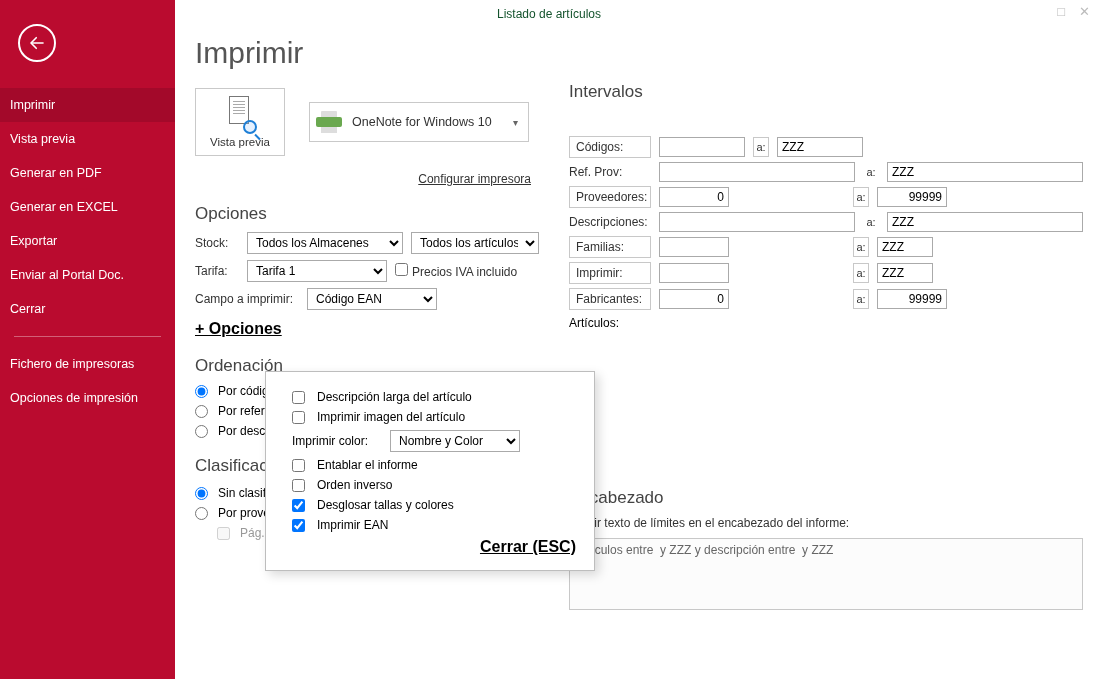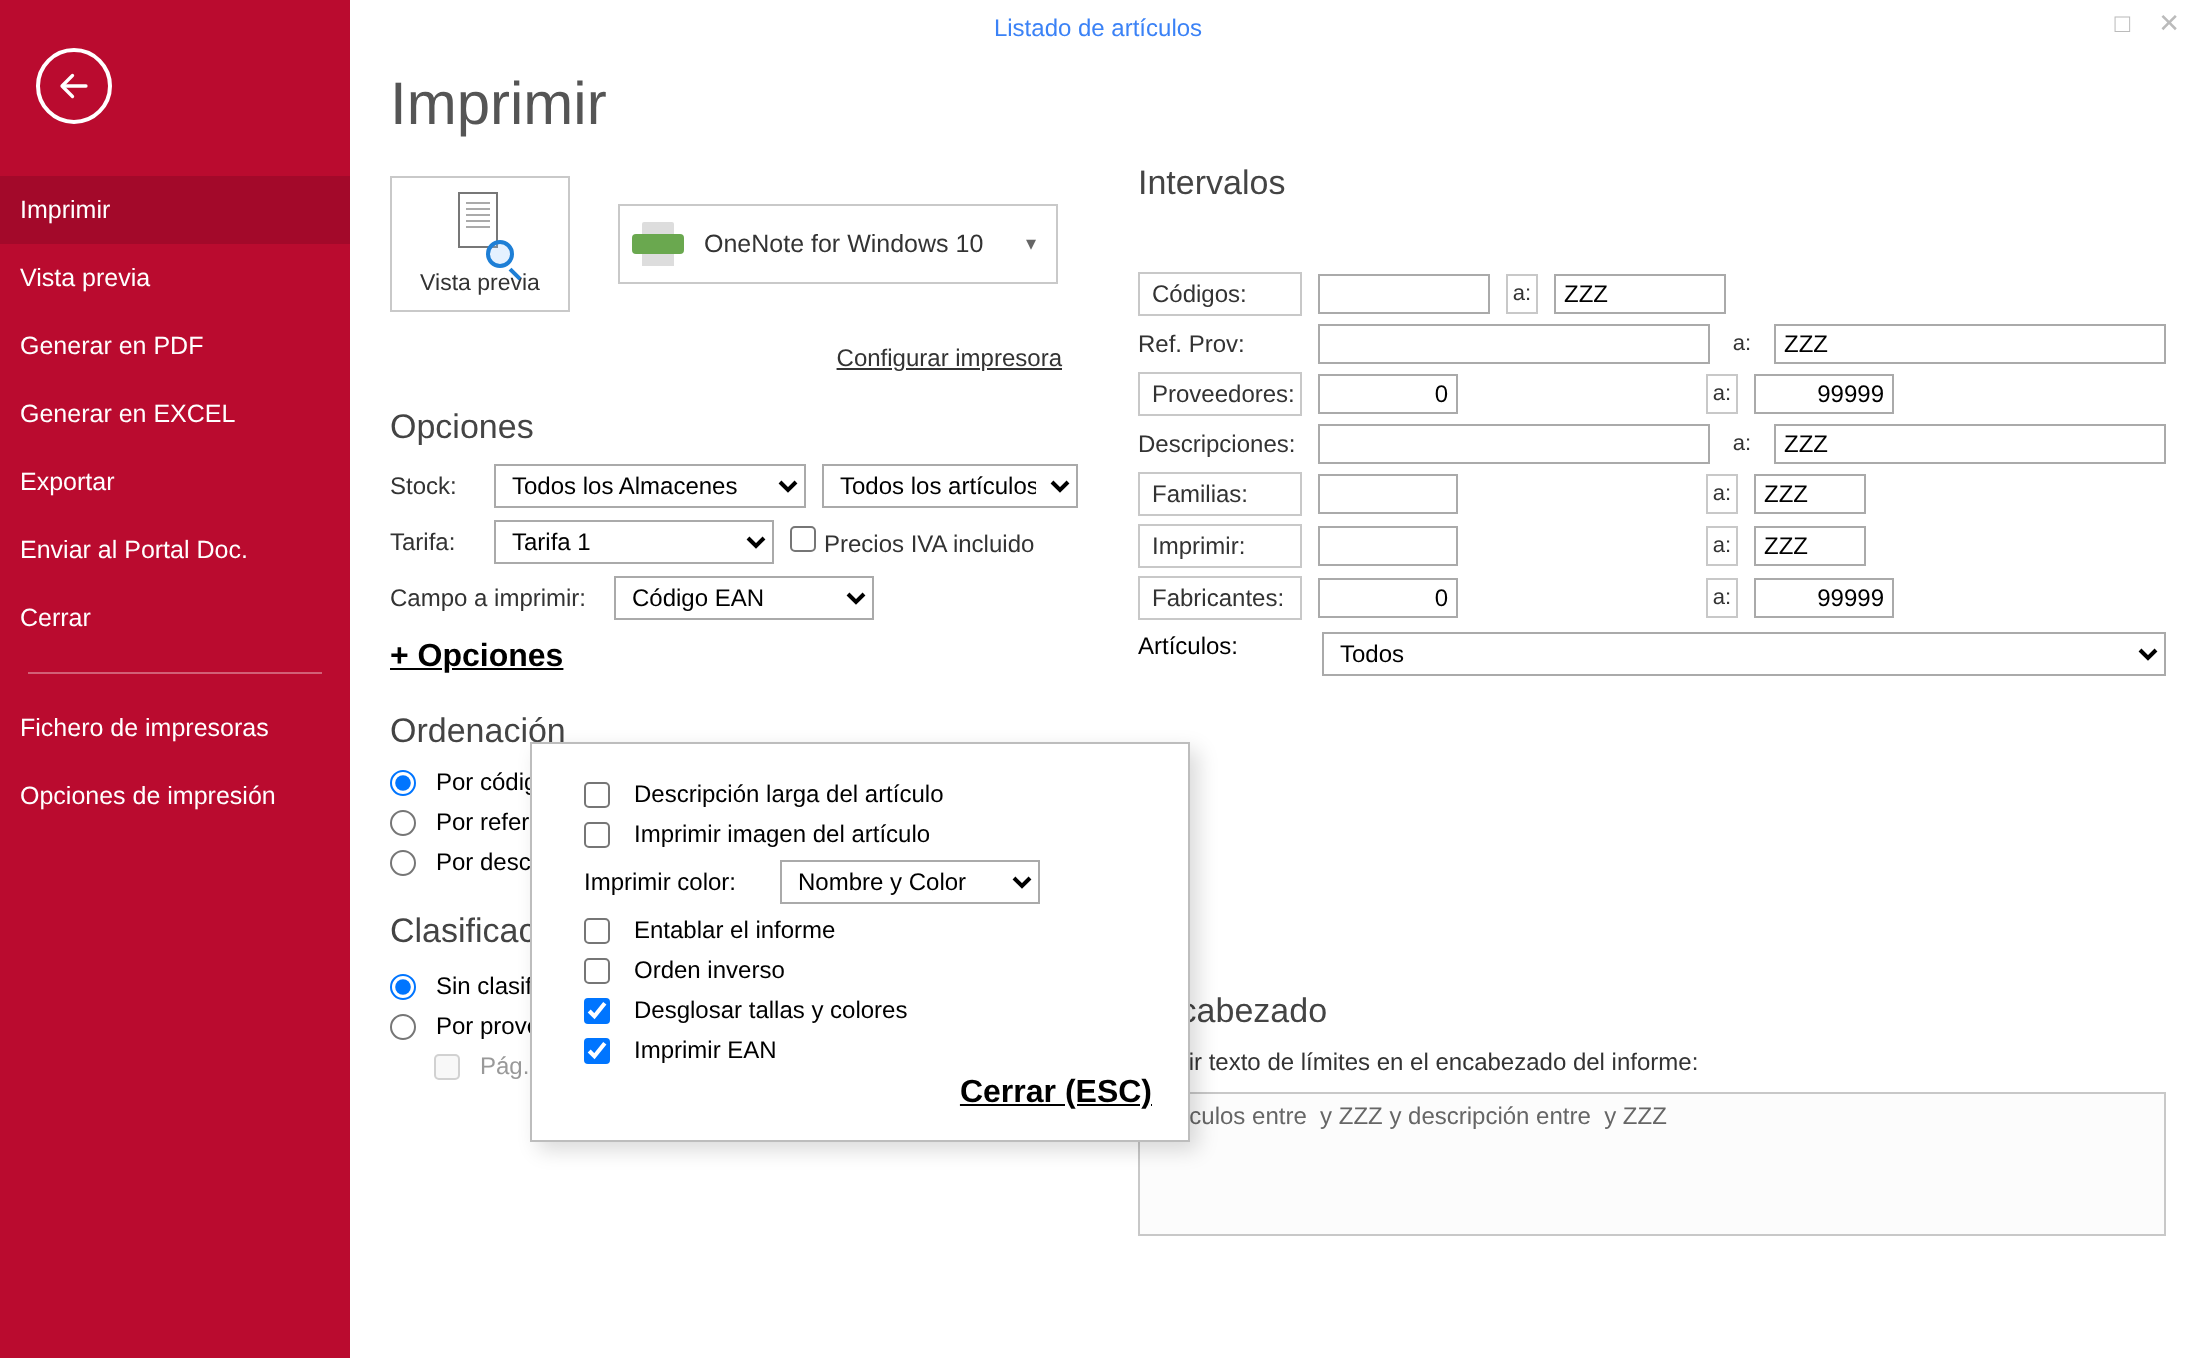--- a/index.html
+++ b/index.html
@@ -1,20 +1,20 @@
 <!DOCTYPE html>
 <html><head>
 <meta charset="utf-8">
 <style>
   * { box-sizing: border-box; font-family: "Segoe UI", Tahoma, sans-serif; }
   body { margin: 0; background: #fff; width: 1098px; height: 679px; overflow: hidden; position: relative; }
 
   
   .titlebar { height: 28px; background: #fff; display: flex; align-items: center; position: relative; border-bottom: 0; }
-  .title-text { position: absolute; left: 50%; transform: translateX(-50%); color: #3b82f6; font-size: 12px; }
+  .title-text { position: absolute; left: 50%; transform: translateX(-50%); color: #14532d; font-size: 12px; }
   .titlebar-icons { position: absolute; right: 8px; top: 4px; display: flex; gap: 14px; color: #bbb; font-size: 13px; }
   .titlebar-icons span { cursor: default; }
 
   
   .sidebar { position: absolute; top: 0; left: 0; width: 175px; height: 100%; background: #ba0b2f; color: #fff; z-index: 1; }
   .back-circle { width: 38px; height: 38px; border: 2px solid #fff; border-radius: 50%; margin: 24px 0 26px 18px; display: flex; align-items: center; justify-content: center; cursor: pointer; }
   .back-circle svg { stroke: #fff; }
   .nav { list-style: none; margin: 0; padding: 0; }
   .nav li { padding: 10px 14px 10px 10px; font-size: 12.5px; cursor: pointer; }
   .nav li.active { background: #a3092a; }
@@ -73,21 +73,21 @@
   .int-label { width: 82px; border: 1px solid #c8c8c8; padding: 3px 6px; font-size: 12px; background: #fff; }
   .int-label.nb { border: none; padding-left:0; }
   .int-row .to { width: 16px; text-align: center; border:1px solid #c8c8c8; padding:3px 2px; font-size:11px;}
   .int-row .to.nb{border:none;}
   .int-row input.val { width: 86px; text-align: left; }
   .int-row input.valr { text-align: right; }
   .int-row input.wide { width: 196px; }
 
   .header-text { width: 100%; height: 72px; border: 1px solid #c8c8c8; background: #fcfcfc; font-size: 12px; padding: 4px 22px 4px 6px; color: #666; resize: none; overflow-y: scroll; }
 
-  .art-row { display:flex; align-items:flex-start; gap:10px; font-size:12px; margin-top:6px;}
+  .art-row { display:flex; align-items:flex-end; gap:10px; font-size:12px; margin-top:6px;}
   .art-row select{flex:1;}
 
   
   .popup { position: absolute; left: 265px; top: 371px; width: 330px; background: #fff; border: 1px solid #bdbdbd; box-shadow: 4px 4px 10px rgba(0,0,0,.15); padding: 12px 18px 14px 26px; z-index: 20; }
   .popup .prow { display: flex; align-items: center; gap: 8px; font-size: 12px; margin: 6px 0; }
   .popup .close-l { text-align: right; font-size: 16px; text-decoration: underline; font-weight: bold; cursor: pointer; margin-top: 6px; }
 
   .indent { margin-left: 22px; }
   .disabled { color:#999; }
   .chklbl { cursor:pointer; }
@@ -274,21 +274,20 @@
       <div class="int-row">
         <span class="int-label">Fabricantes:</span>
         <input class="val valr" type="text" style="width: 70px;" value="0">
         <span style="flex:0 0 108px"></span>
         <span class="to">a:</span>
         <input class="val valr" type="text" style="width: 70px;" value="99999">
       </div>
 
       <div class="art-row">
         <span style="width:82px">Artículos:</span>
-        <select><option>Todos</option></select>
       </div>
 
       <div style="height:140px"></div>
       <div class="sect-title">Encabezado</div>
       <div style="font-size:12px; margin:6px 0 8px 0; color:#333">Incluir texto de límites en el encabezado del informe:</div>
       <textarea class="header-text" style="">Artículos entre  y ZZZ y descripción entre  y ZZZ</textarea>
     </div>
   </div>
 </div>
 

